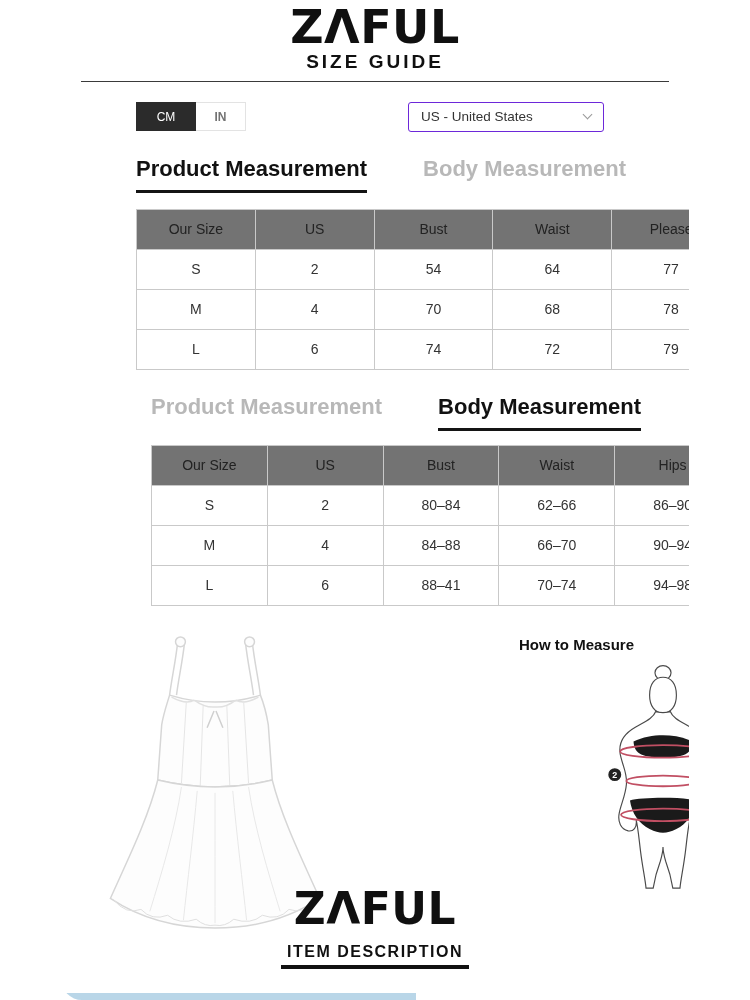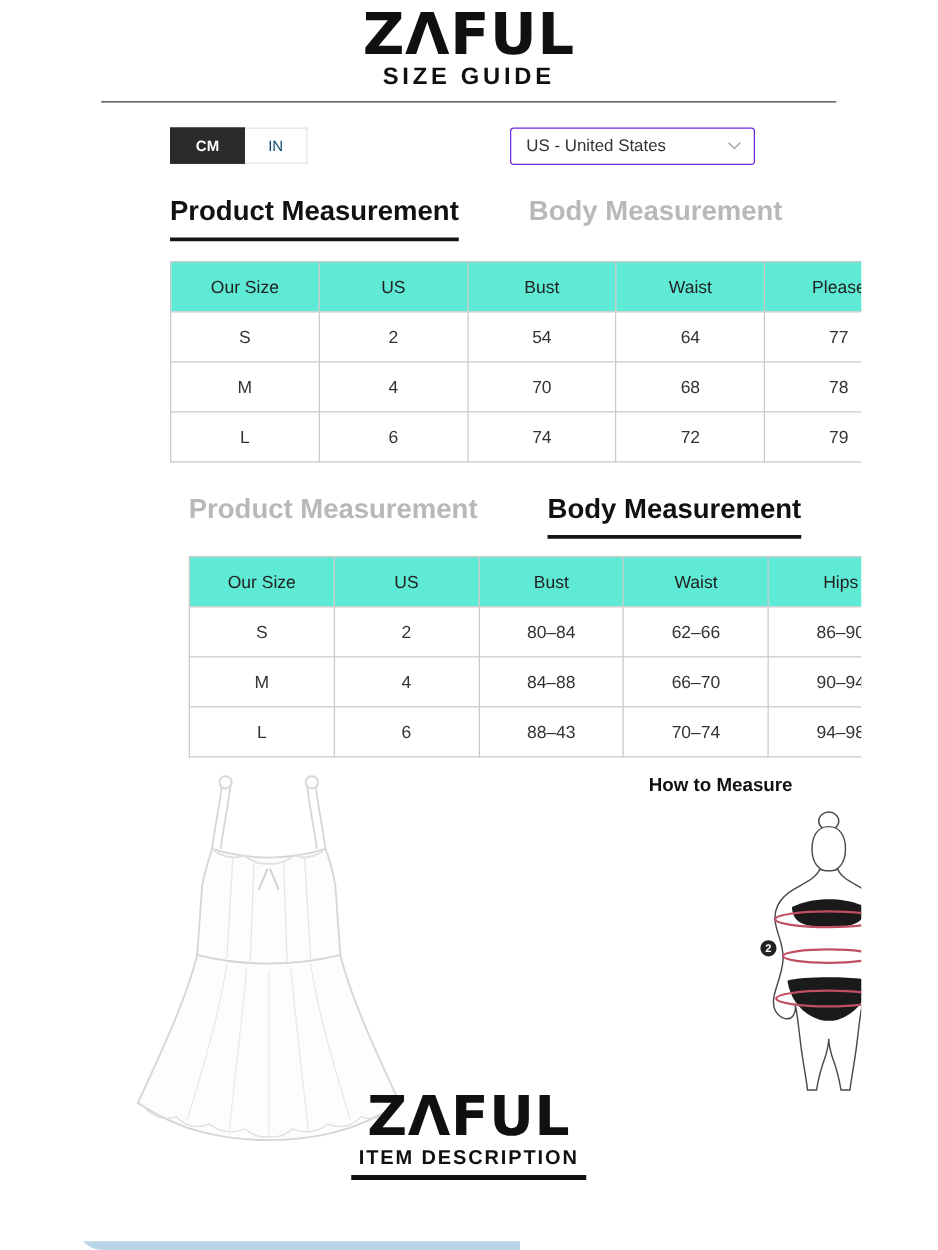--- a/index.html
+++ b/index.html
@@ -10,56 +10,56 @@
   
   .header { text-align:center; padding-top:6px; }
   .logo { font-family:"DejaVu Sans", sans-serif; font-size:46px; font-weight:800; color:#101010; line-height:0.95; letter-spacing:0.5px; }
   .logo-sub { font-size:19px; font-weight:700; letter-spacing:3px; color:#101010; margin-top:1px; }
   .top-divider { border:none; border-top:1px solid #3a3a3a; margin:8px 20px 0 20px; }
 
   
   .controls-row { display:flex; justify-content:space-between; align-items:center; margin:20px 85px 0 75px; }
   .unit-toggle { display:flex; }
   .unit-btn { height:29px; display:flex; align-items:center; justify-content:center; font-size:12px; cursor:pointer; }
-  .unit-btn.active { width:60px; background:#2b2b2b; color:#fff; border:1px solid #2b2b2b; font-weight:700; }
-  .unit-btn.inactive { width:50px; background:#fff; color:#0c4a6e; border:1px solid #e3e3e3; border-left:none; font-weight:400; }
+  .unit-btn.active { width:60px; background:#2b2b2b; color:#fff; border:1px solid #2b2b2b; font-weight:400; }
+  .unit-btn.inactive { width:50px; background:#fff; color:#737373; border:1px solid #e3e3e3; border-left:none; font-weight:700; }
   .region-select { width:196px; height:30px; border:1px solid #6d28d9; border-radius:3px; background:#fff; display:flex; align-items:center; justify-content:space-between; padding:0 12px; font-size:13.5px; color:#333; cursor:pointer; }
   .chevron { width:7px; height:7px; border-right:1.5px solid #999; border-bottom:1.5px solid #999; transform:rotate(45deg); margin-top:-4px; }
 
   
   .tabs { display:flex; gap:56px; font-size:22px; font-weight:700; }
   .tabs.t1 { margin:24px 0 0 75px; }
   .tabs.t2 { margin:24px 0 0 90px; }
   .tab { color:#b8b8b8; padding-bottom:8px; cursor:pointer; }
   .tab.active { color:#111; border-bottom:3px solid #141414; }
 
   
   table { border-collapse:collapse; table-layout:fixed; }
   table.product-table { width:595px; margin:16px 0 0 75px; }
   table.body-table { width:580px; margin:14px 0 0 90px; }
   th, td { border:1px solid #c9c9c9; height:40px; text-align:center; vertical-align:middle; font-size:14px; }
-  th { background:#5eead4; color:#222; font-weight:400; }
+  th { background:#737373; color:#222; font-weight:400; }
   td { color:#333; font-weight:400; }
 
   
   .note { margin:18px 60px 0 90px; font-size:13px; line-height:1.5; max-width:585px; }
   .note .dark { color:#5f5f5f; }
   .note .light { color:#c9c9c9; }
 
   
-  .bottom { display:flex; align-items:flex-start; margin-top:8px; }
+  .bottom { display:flex; align-items:flex-start; margin-top:24px; }
   .dress-wrap { margin-left:25px; width:270px; }
   .measure-wrap { margin-left:175px; width:230px; }
   .measure-title { font-size:15px; font-weight:700; color:#111; margin-top:6px; }
   .figure-wrap { margin:10px 0 0 68px; }
 
   
   .footer { text-align:center; margin-top:-52px; position:relative; }
   .footer .logo { font-size:44px; }
-  .item-desc { display:inline-block; font-size:16px; font-weight:700; letter-spacing:1.5px; color:#101010; border-bottom:4px solid #111; padding:2px 6px 4px 6px; margin-top:2px; }
+  .item-desc { display:inline-block; font-size:16px; font-weight:700; letter-spacing:1.5px; color:#101010; border-bottom:4px solid #111; padding:2px 6px 4px 6px; margin-top:12px; }
 
   .bottom-banner { position:absolute; left:0; bottom:0; width:355px; height:7px; background:#b9d6e8; }
 
   svg text.badge-num { font-family:"Liberation Sans", sans-serif; font-size:10px; font-weight:700; fill:#fff; }
 </style>
 </head>
 <body>
 
 <div class="page">
 
@@ -146,21 +146,21 @@
         <tr>
           <td>M</td>
           <td>4</td>
           <td>84–88</td>
           <td>66–70</td>
           <td>90–94</td>
         </tr>
         <tr>
           <td>L</td>
           <td>6</td>
-          <td>88–43</td>
+          <td>88–41</td>
           <td>70–74</td>
           <td>94–98</td>
         </tr>
       </tbody>
   </table>
 
 
   <div class="bottom">
 
     <div class="dress-wrap">

